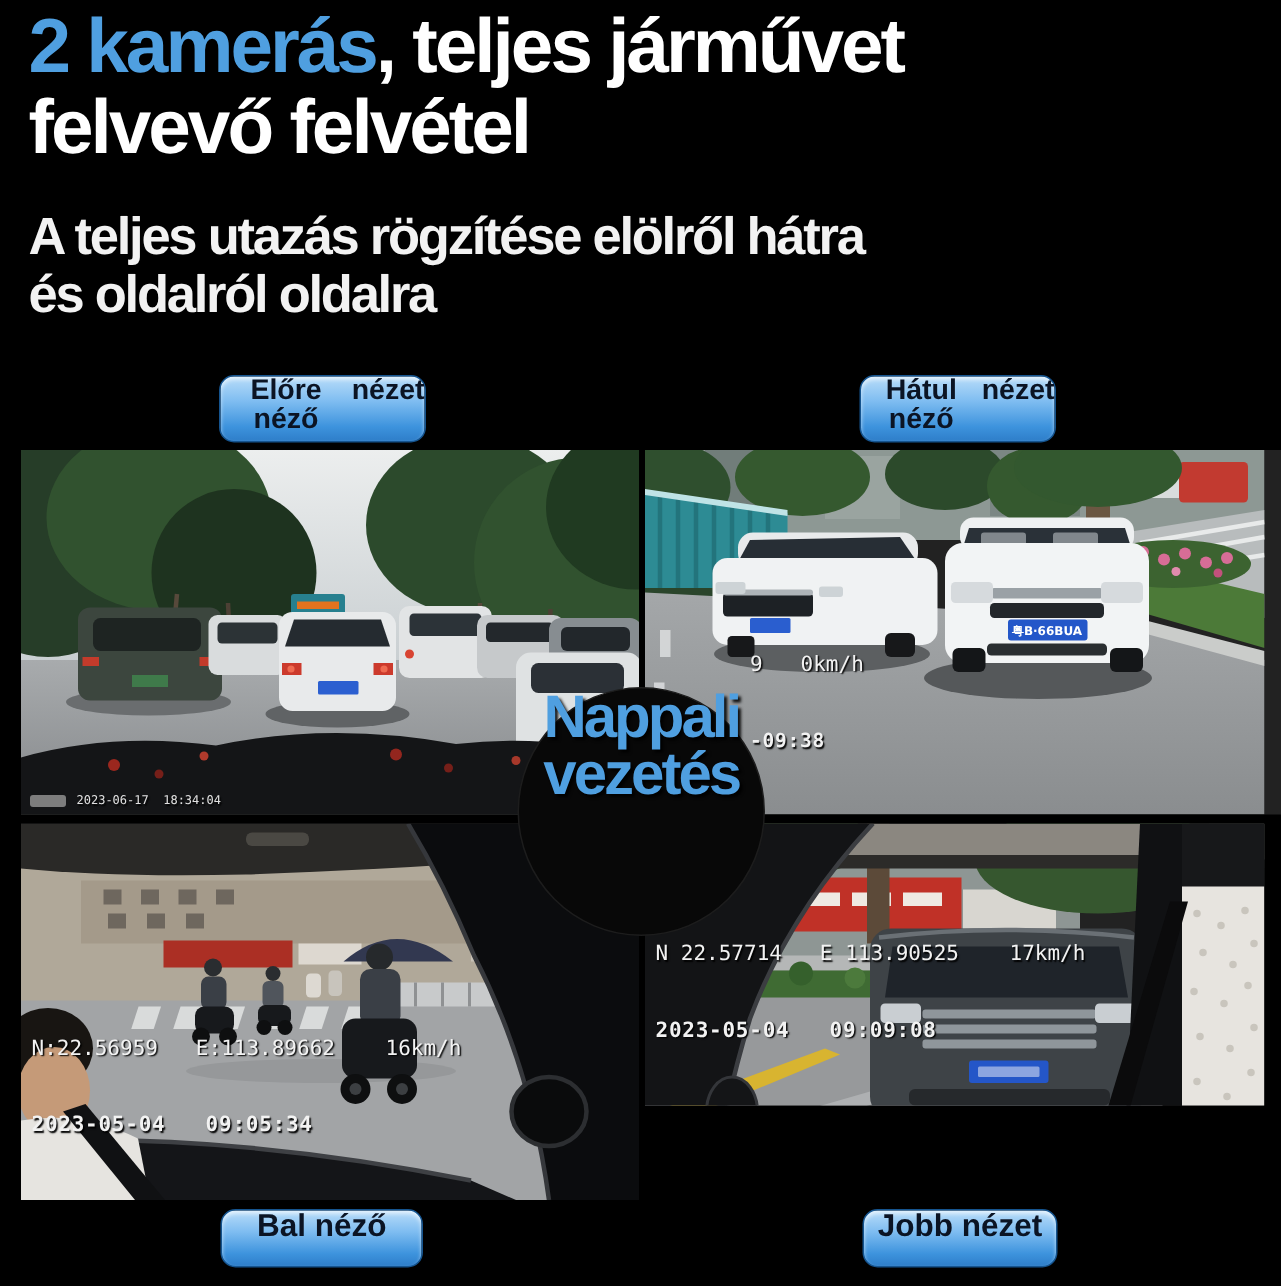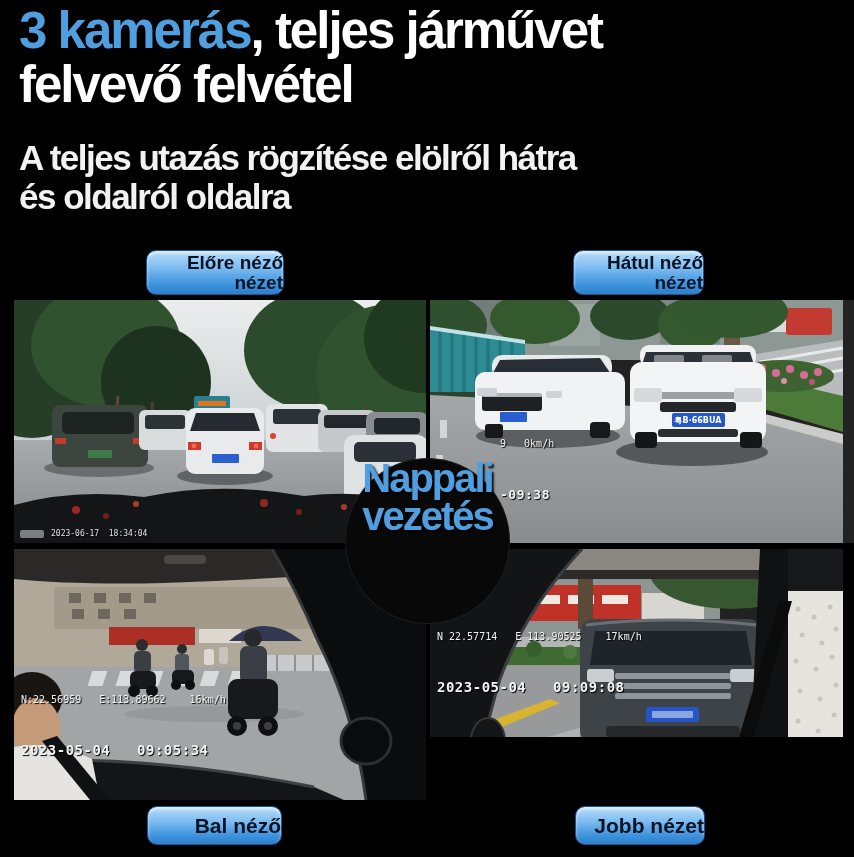--- a/index.html
+++ b/index.html
@@ -7,42 +7,42 @@
         font-family:"Liberation Sans",sans-serif;}
 
   
   .header{position:absolute;left:19px;top:4px;width:820px;}
   .title{font-weight:bold;font-size:51px;line-height:54px;letter-spacing:-2px;color:#ffffff;}
   .title .accent{color:#4f9fe0;}
   .subtitle{margin-top:26px;font-weight:bold;font-size:35px;line-height:39px;
             letter-spacing:-1.5px;color:#f2f2f2;}
 
   
-  .pill{position:absolute;display:flex;flex-direction:column;align-items:flex-end;justify-content:center;
+  .pill{position:absolute;display:flex;flex-direction:row;align-items:flex-start;justify-content:center;
         background:linear-gradient(180deg,#b9ddf9 0%,#7fbdf1 38%,#3d93dd 78%,#2e7ec9 100%);
         border:1px solid #15548f;border-radius:10px;
         box-shadow:inset 0 2px 3px rgba(255,255,255,.65),0 2px 4px rgba(0,0,0,.7);
         color:#0b1424;font-weight:bold;text-align:center;line-height:1.02;}
   .pill-front{left:146px;top:250px;width:136px;height:43px;font-size:19px;}
   .pill-rear {left:573px;top:250px;width:129px;height:43px;font-size:19px;}
   .pill-left {left:147px;top:806px;width:133px;height:37px;font-size:21px;}
   .pill-right{left:575px;top:806px;width:128px;height:37px;font-size:21px;}
 
   
   .photo{position:absolute;overflow:hidden;background:#222;}
   .photo svg{display:block;}
   .photo-front{left:14px; top:300px;width:412px;height:243px;}
   .photo-rear {left:430px;top:300px;width:450px;height:243px;}
   .photo-left {left:14px; top:549px;width:412px;height:251px;}
   .photo-right{left:430px;top:549px;width:413px;height:188px;}
 
   
   .ts{position:absolute;font-family:"DejaVu Sans Mono",monospace;color:#f2f2f2;
       text-shadow:1px 1px 1px #000;white-space:pre;z-index:3;}
-  .ts-small{font-size:10px;line-height:11px;}
+  .ts-small{font-size:14px;line-height:11px;}
   .ts-big{font-size:14px;font-weight:bold;line-height:15px;letter-spacing:.5px;}
   .front-ts{left:6px;bottom:5px;display:flex;align-items:center;font-size:8px;opacity:.92;}
   .front-chip{display:inline-block;width:24px;height:8px;background:#9a9a9a;border-radius:2px;
               margin-right:7px;opacity:.85;}
   .rear-ts{left:70px;bottom:3px;}
   .corner-ts{left:7px;bottom:4px;}
 
   
   .badge{position:absolute;left:345px;top:458px;width:163px;height:164px;border-radius:50%;
          background:#080808;border:1px solid #1d1d1d;z-index:10;
@@ -50,21 +50,21 @@
          color:#4f9fe0;font-weight:bold;font-size:40px;line-height:.95;letter-spacing:-2px;
          text-shadow:2px 2px 2px rgba(0,0,0,.9);}
 </style>
 </head>
 <body>
 
 <div id="page">
 
   <div class="header">
     <div class="title">
-      <div><span class="accent">3 kamerás</span><span>, teljes járművet</span></div>
+      <div><span class="accent">2 kamerás</span><span>, teljes járművet</span></div>
       <div>felvevő felvétel</div>
     </div>
     <div class="subtitle">
       <div>A teljes utazás rögzítése elölről hátra</div>
       <div>és oldalról oldalra</div>
     </div>
   </div>
 
   <div class="pill pill-front">
     <span>Előre néző</span>

